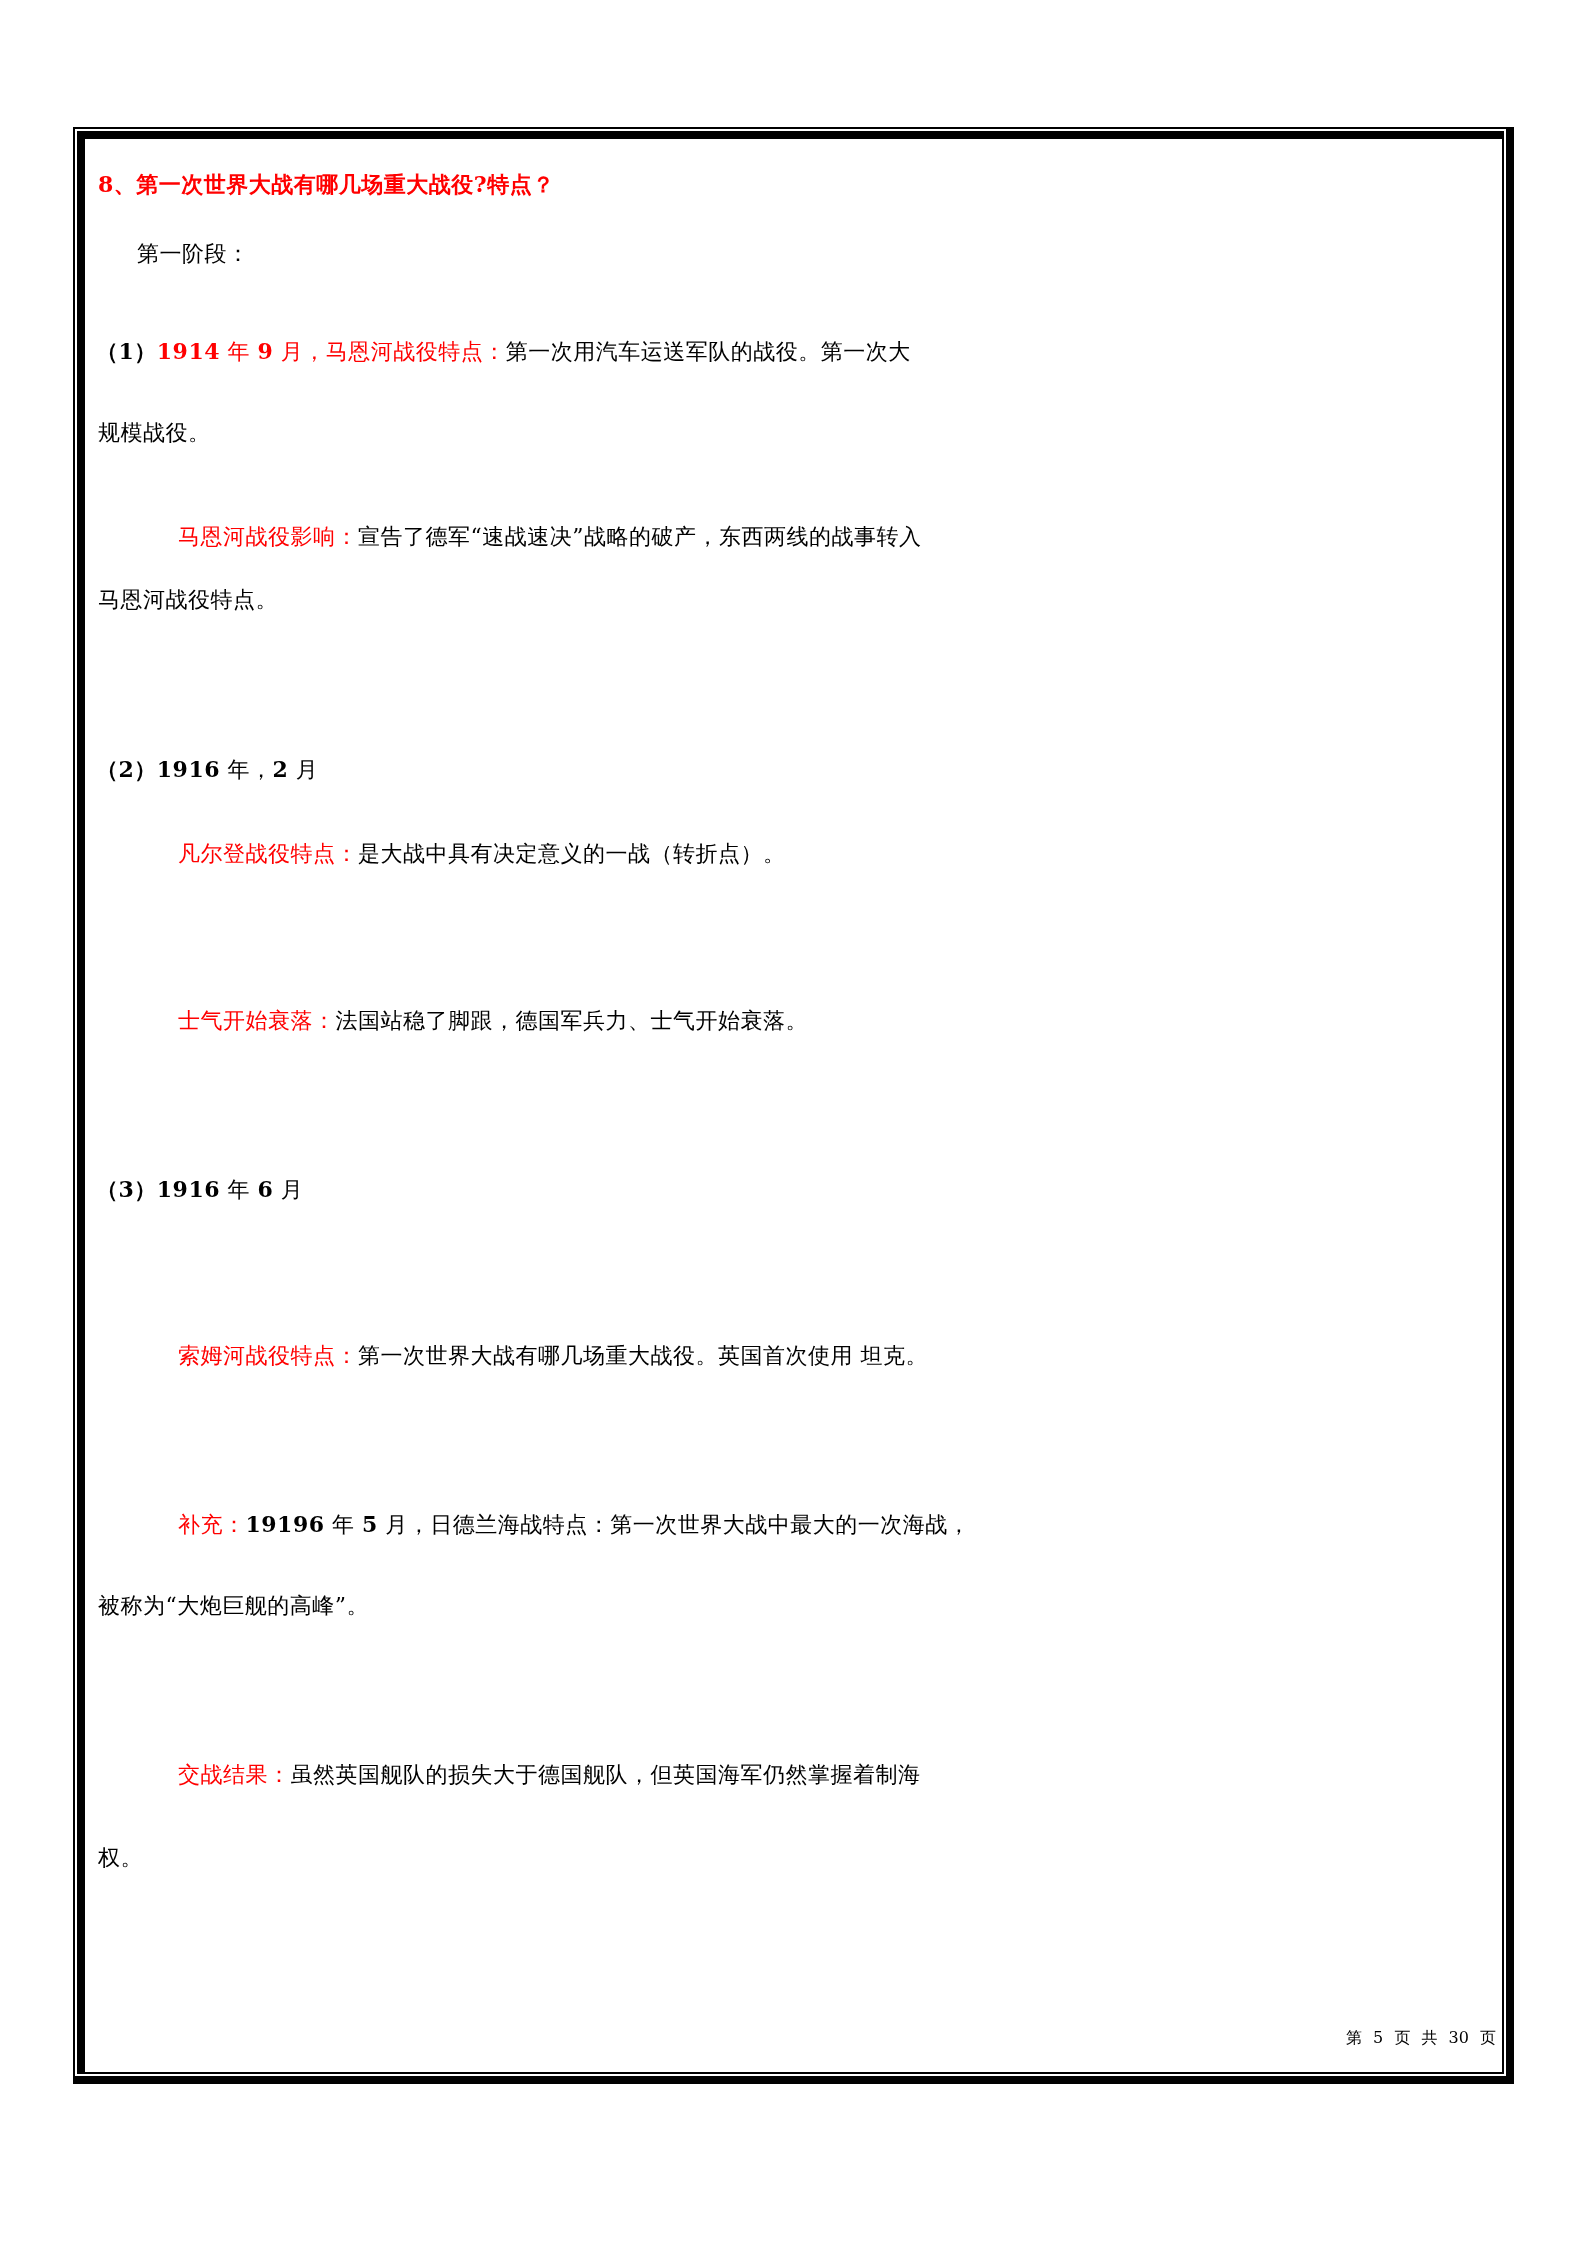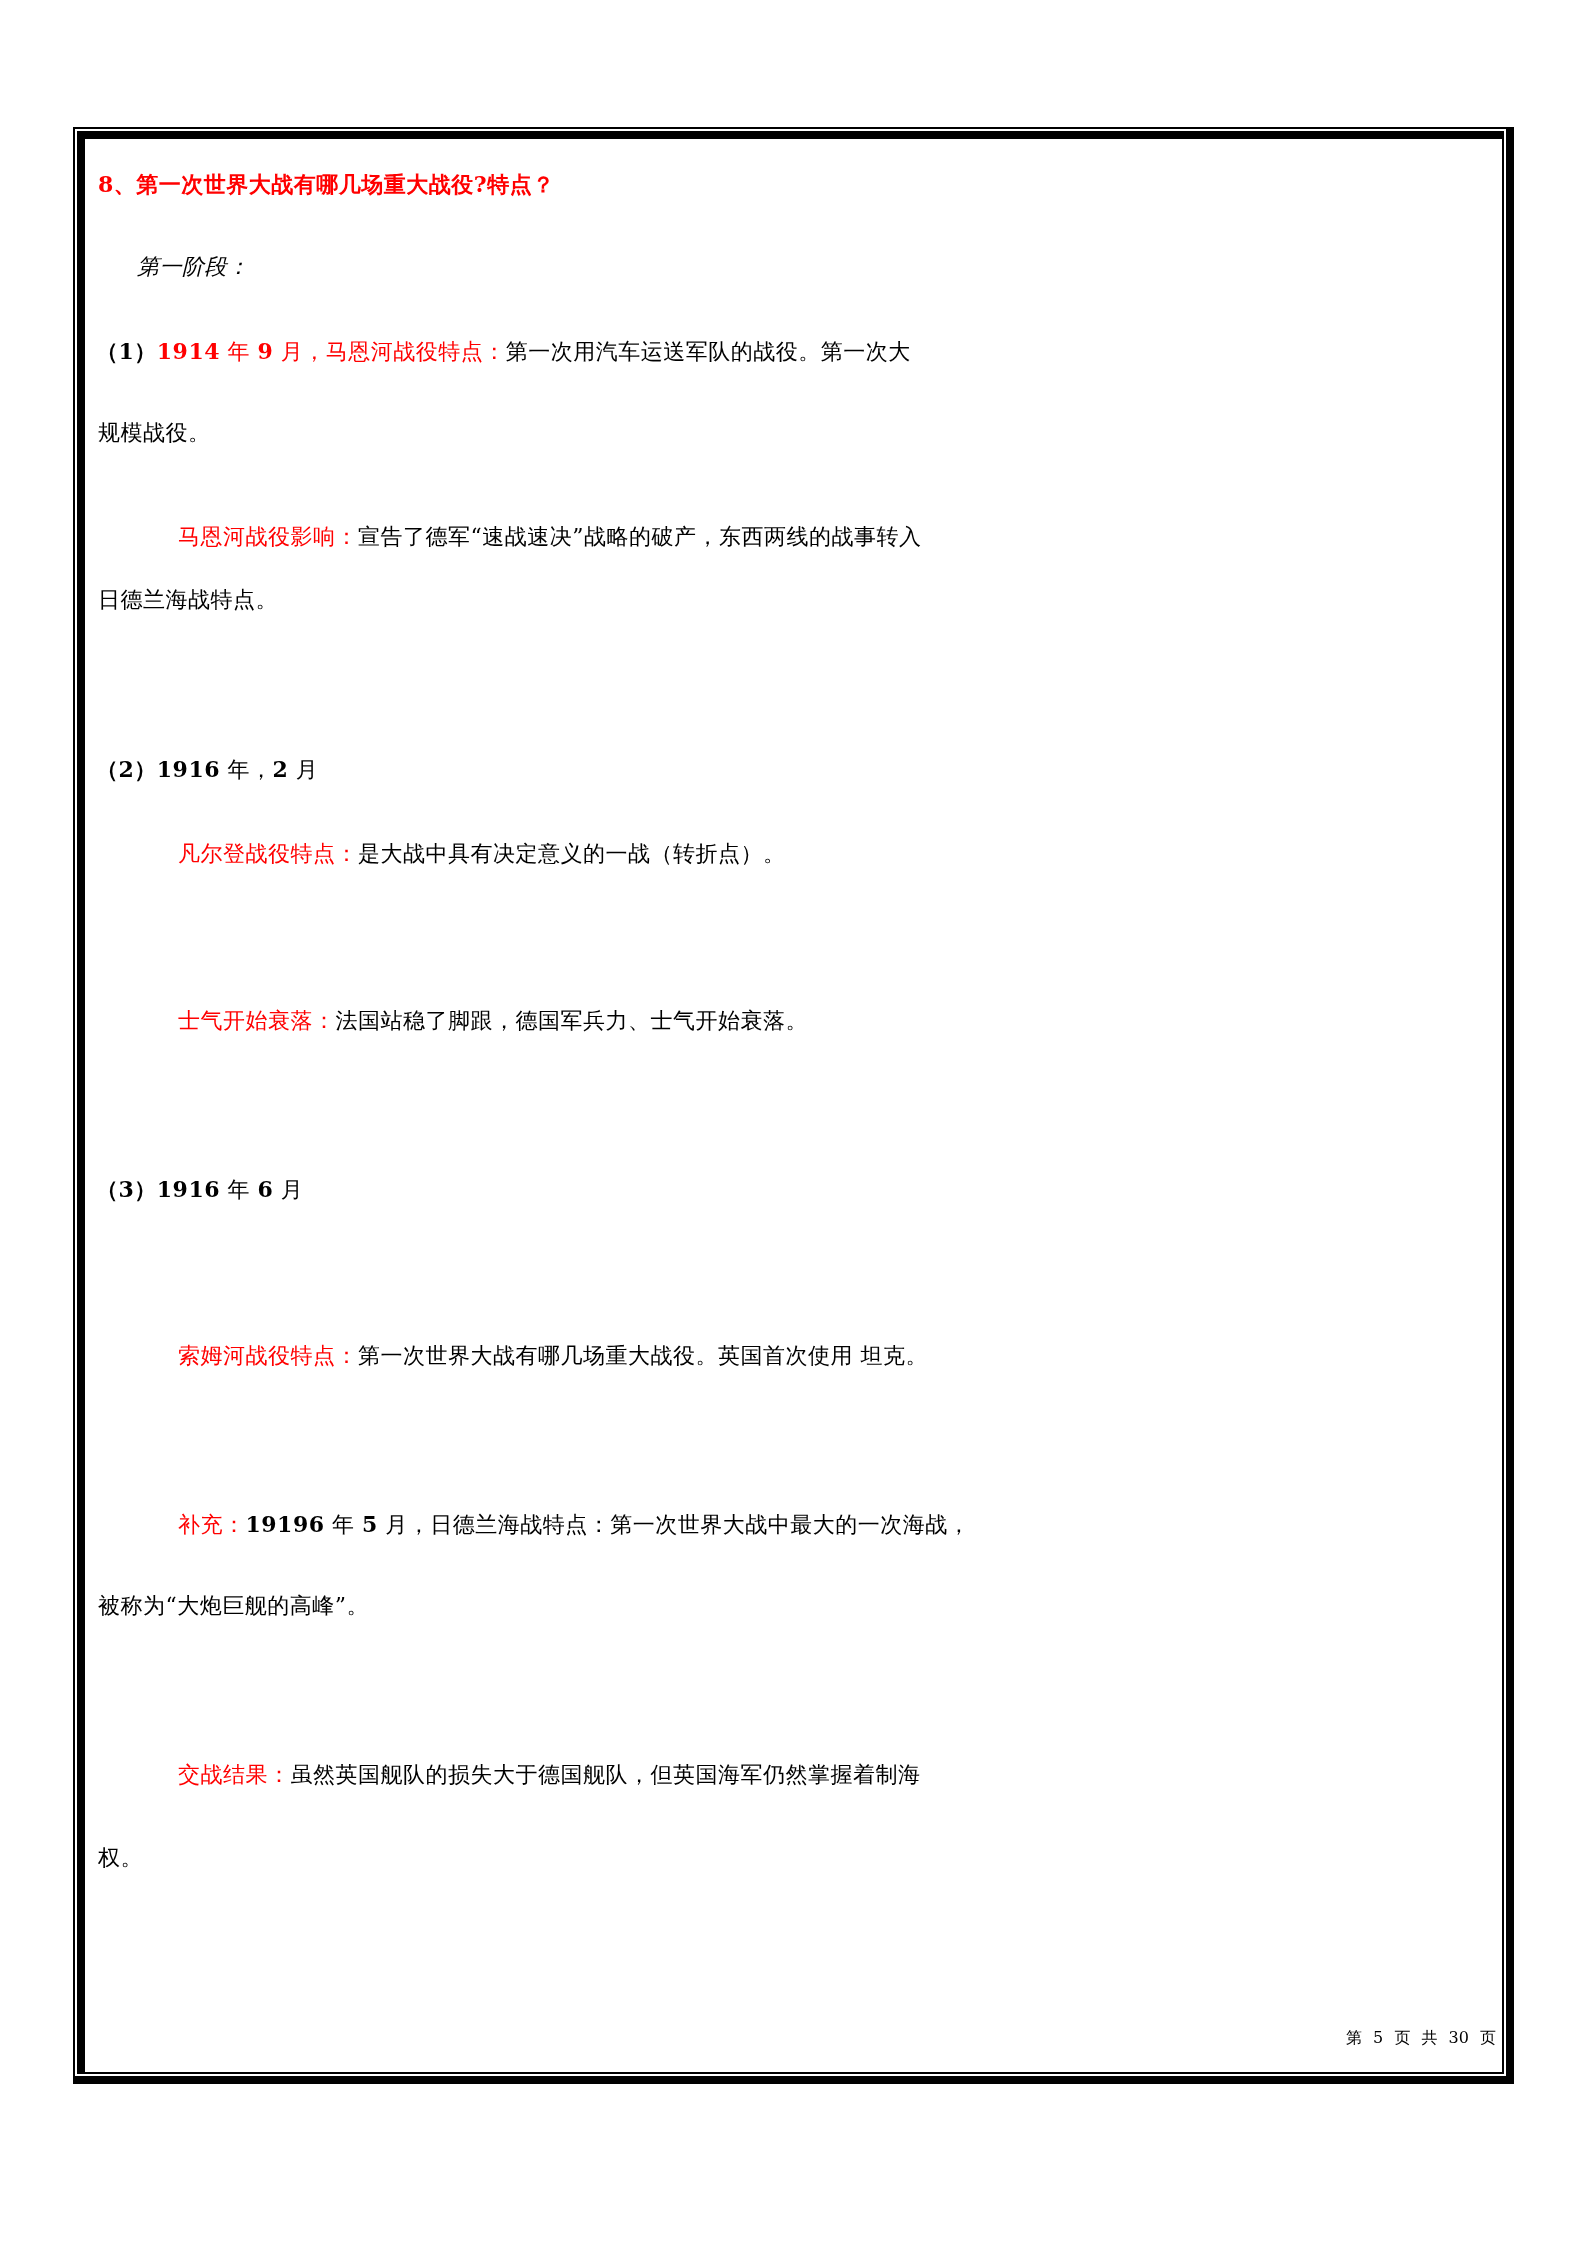--- a/index.html
+++ b/index.html
@@ -24,35 +24,35 @@
 <body>
 
 <div class="frame-outer">
   <div class="frame-inner"></div>
 </div>
 
 <div class="line red" style="top:164px;">
   <span class="b">8、第一次世界大战有哪几场重大战役?特点？</span>
 </div>
 
-<div class="line sub-indent" style="top:247px;font-style:italic;">
+<div class="line sub-indent" style="top:234px;">
   <span>第一阶段：</span>
 </div>
 
 <div class="line" style="left:96px; top:331px;">
   <span class="b">（1）</span><span class="red b">1914</span><span class="red"> 年 </span><span class="red b">9</span><span class="red"> 月，</span><span class="red">马恩河战役特点：</span><span>第一次用汽车运送军队的战役。第一次大</span>
 </div>
 <div class="line" style="top:413px;">
   <span>规模战役。</span>
 </div>
 <div class="line indent" style="top:497px;margin-top:20px;">
   <span class="red">马恩河战役影响：</span><span>宣告了德军“速战速决”战略的破产，东西两线的战事转入</span>
 </div>
 <div class="line" style="top:580px;">
-  <span>日德兰海战特点。</span>
+  <span>马恩河战役特点。</span>
 </div>
 
 <div class="line" style="left:96px; top:749px;">
   <span class="b">（2）</span><span class="b">1916</span><span> 年，</span><span class="b">2</span><span> 月</span>
 </div>
 <div class="line indent" style="top:834px;">
   <span class="red">凡尔登战役特点：</span><span>是大战中具有决定意义的一战（转折点）。</span>
 </div>
 <div class="line indent" style="top:1001px;">
   <span class="red">士气开始衰落：</span><span>法国站稳了脚跟，德国军兵力、士气开始衰落。</span>

